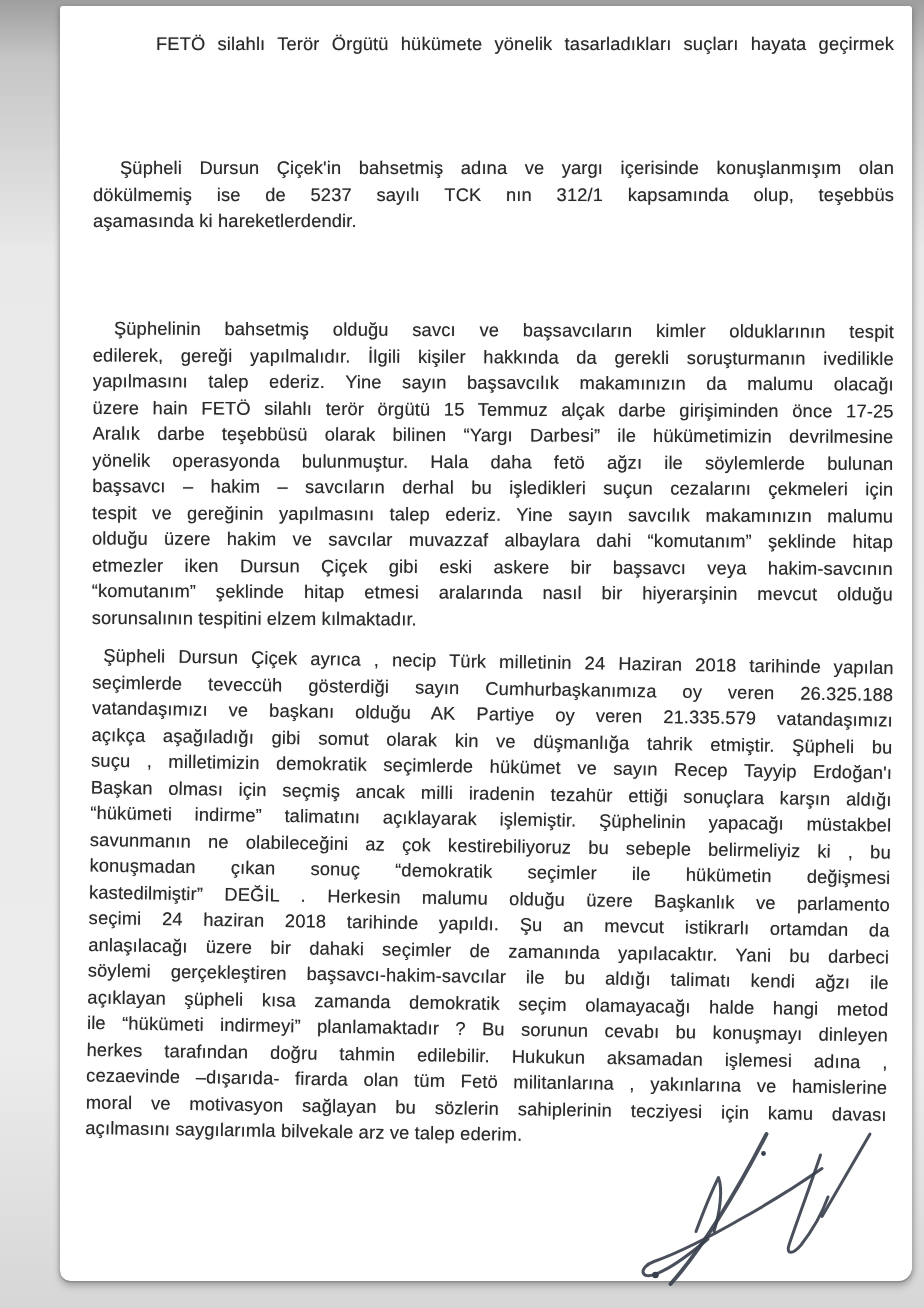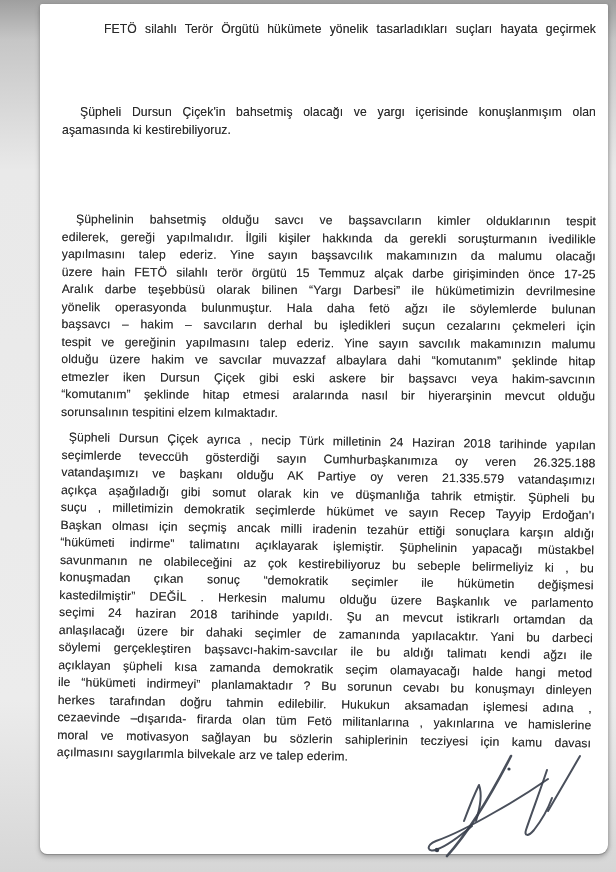--- a/index.html
+++ b/index.html
@@ -37,22 +37,23 @@
 </style>
 </head>
 <body>
 
 <div class="stage">
   <div class="page">
     <div class="para p1" style="top:16px;--indent:42px;">
         <div class="line first">FETÖ silahlı Terör Örgütü hükümete yönelik tasarladıkları suçları hayata geçirmek</div>
       </div>
     <div class="para p2" style="top:100px;--indent:18px;">
-        <div class="line first">Şüpheli Dursun Çiçek'in bahsetmiş olacağı ve yargı içerisinde konuşlanmışım olan</div>
-        <div class="line last">aşamasında ki kestirebiliyoruz.</div>
+        <div class="line first">Şüpheli Dursun Çiçek'in bahsetmiş adına ve yargı içerisinde konuşlanmışım olan</div>
+        <div class="line">dökülmemiş ise de 5237 sayılı TCK nın 312/1 kapsamında olup, teşebbüs</div>
+        <div class="line last">aşamasında ki hareketlerdendir.</div>
       </div>
     <div class="para p3" style="top:207px;--indent:14px;">
         <div class="line first">Şüphelinin bahsetmiş olduğu savcı ve başsavcıların kimler olduklarının tespit</div>
         <div class="line">edilerek, gereği yapılmalıdır. İlgili kişiler hakkında da gerekli soruşturmanın ivedilikle</div>
         <div class="line">yapılmasını talep ederiz. Yine sayın başsavcılık makamınızın da malumu olacağı</div>
         <div class="line">üzere hain FETÖ silahlı terör örgütü 15 Temmuz alçak darbe girişiminden önce 17-25</div>
         <div class="line">Aralık darbe teşebbüsü olarak bilinen “Yargı Darbesi” ile hükümetimizin devrilmesine</div>
         <div class="line">yönelik operasyonda bulunmuştur. Hala daha fetö ağzı ile söylemlerde bulunan</div>
         <div class="line">başsavcı – hakim – savcıların derhal bu işledikleri suçun cezalarını çekmeleri için</div>
         <div class="line">tespit ve gereğinin yapılmasını talep ederiz. Yine sayın savcılık makamınızın malumu</div>

